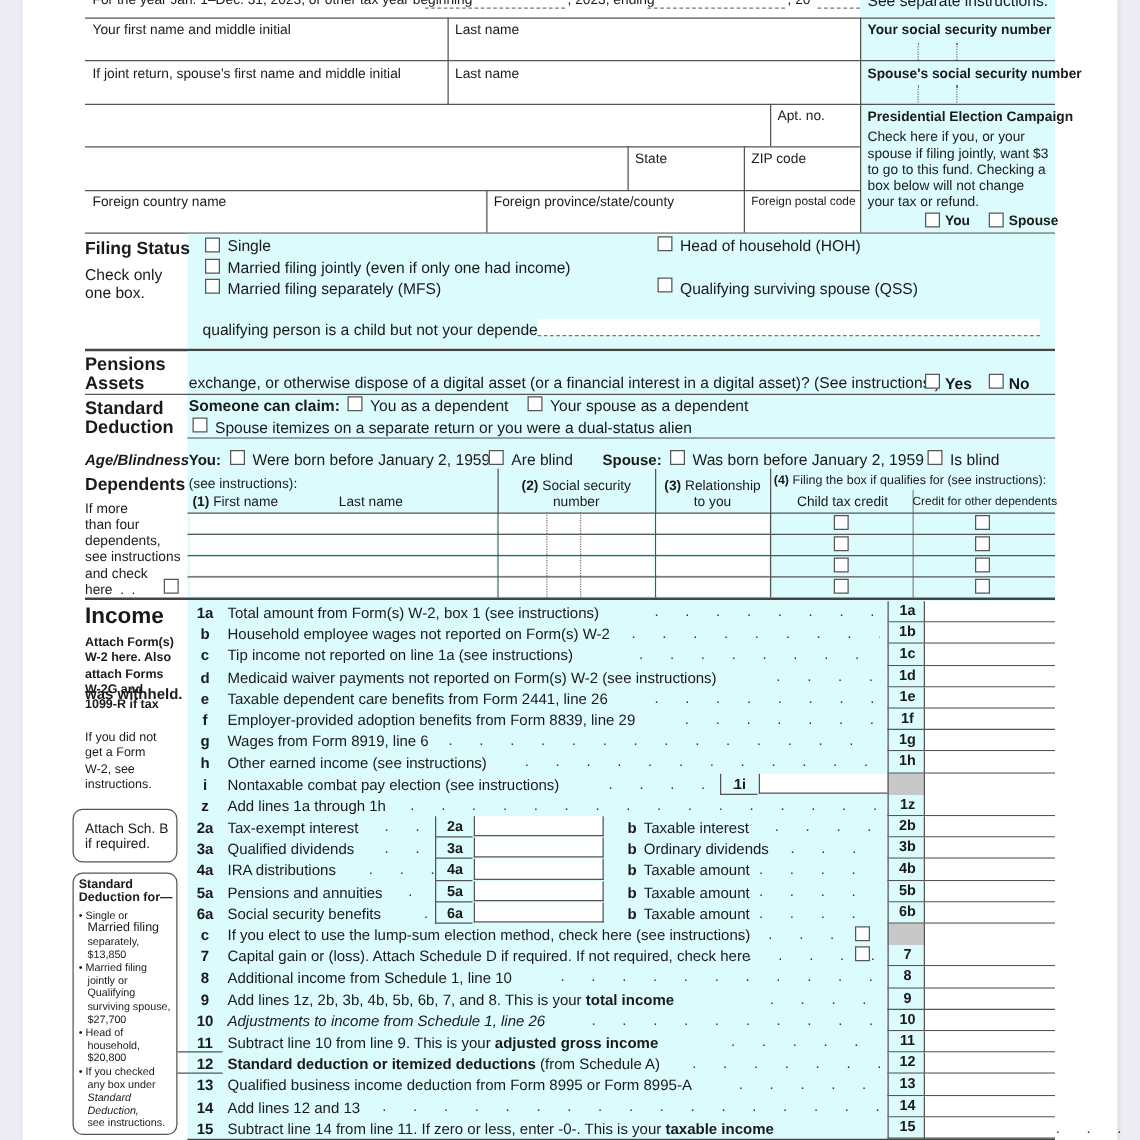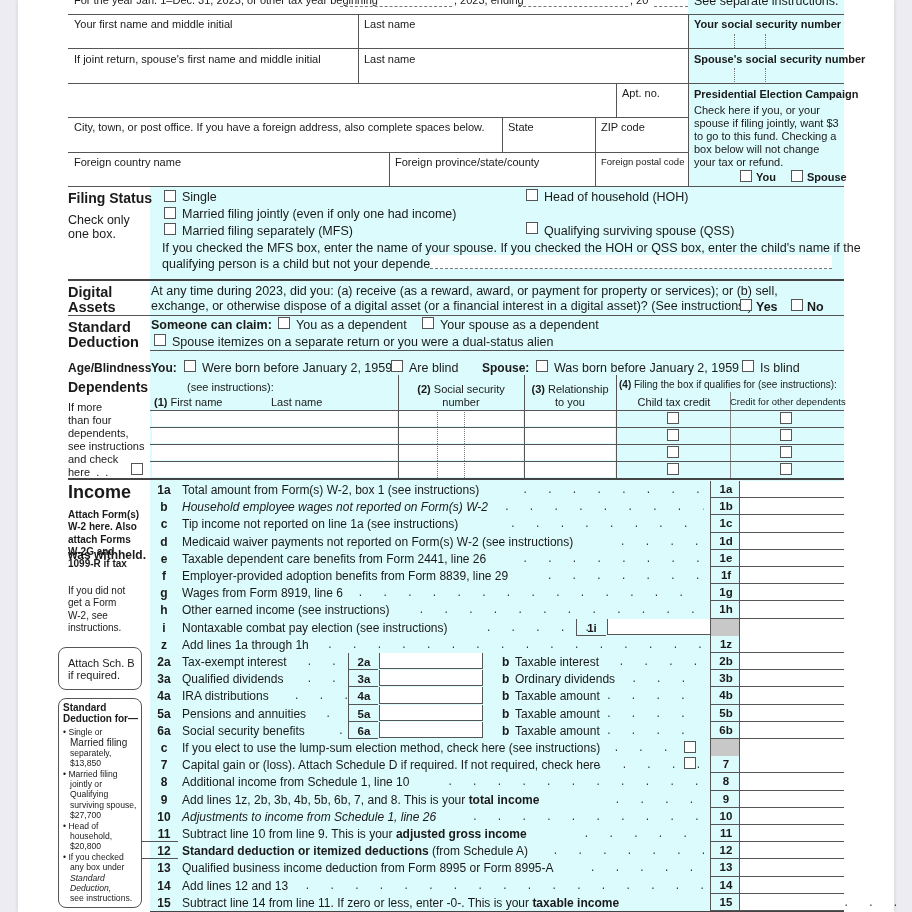--- a/index.html
+++ b/index.html
@@ -79,21 +79,20 @@
   <div class="lbl t10" style="left:676px;top:130px;">to go to this fund. Checking a</div>
   <div class="lbl t10" style="left:676px;top:143px;">box below will not change</div>
   <div class="lbl t10" style="left:676px;top:156px;">your tax or refund.</div>
   <div class="cb" style="left:722px;top:170px;"></div>
   <div class="lbl t10 b" style="left:738px;top:171px;">You</div>
   <div class="cb" style="left:773px;top:170px;"></div>
   <div class="lbl t10 b" style="left:789px;top:171px;">Spouse</div>
 
   <div class="hl" style="left:50px;top:117px;width:620px;"></div>
 
-  <div class="lbl t10" style="left:56px;top:121px;">City, town, or post office. If you have a foreign address, also complete spaces below.</div>
   <div class="field" style="left:56px;top:135px;width:424px;height:14px;"></div>
   <div class="vl" style="left:484px;top:117px;height:35px;"></div>
   <div class="lbl t10" style="left:490px;top:121px;">State</div>
   <div class="field" style="left:490px;top:135px;width:86px;height:14px;"></div>
   <div class="vl" style="left:577px;top:117px;height:69px;"></div>
   <div class="lbl t10" style="left:583px;top:121px;">ZIP code</div>
   <div class="field" style="left:583px;top:135px;width:84px;height:14px;"></div>
 
   <div class="hl" style="left:50px;top:152px;width:620px;"></div>
 
@@ -115,30 +114,28 @@
   <div class="cb" style="left:146px;top:190px;"></div>
   <div class="lbl t12" style="left:164px;top:190px;">Single</div>
   <div class="cb" style="left:146px;top:207px;"></div>
   <div class="lbl t12" style="left:164px;top:207px;">Married filing jointly (even if only one had income)</div>
   <div class="cb" style="left:146px;top:223px;"></div>
   <div class="lbl t12" style="left:164px;top:224px;">Married filing separately (MFS)</div>
   <div class="cb" style="left:508px;top:189px;"></div>
   <div class="lbl t12" style="left:526px;top:190px;">Head of household (HOH)</div>
   <div class="cb" style="left:508px;top:222px;"></div>
   <div class="lbl t12" style="left:526px;top:224px;">Qualifying surviving spouse (QSS)</div>
-  <div class="lbl t12" style="left:144px;top:241px;">If you checked the MFS box, enter the name of your spouse. If you checked the HOH or QSS box, enter the child's name if the</div>
   <div class="lbl t12" style="left:144px;top:257px;">qualifying person is a child but not your dependent:</div>
   <div class="field" style="left:412px;top:255px;width:402px;height:14px;border-bottom:1px dashed #777;"></div>
 
   <div class="hl2" style="left:50px;top:279px;width:776px;"></div>
 
   <div class="abs cyan" style="left:132px;top:281px;width:694px;height:34px;"></div>
-  <div class="lbl b" style="left:50px;top:284px;font-size:14.5px;">Digital</div>
+  <div class="lbl b" style="left:50px;top:284px;font-size:14.5px;">Pensions</div>
   <div class="lbl b" style="left:50px;top:299px;font-size:14.5px;text-align:right;">Assets</div>
-  <div class="lbl t12" style="left:133px;top:284px;">At any time during 2023, did you: (a) receive (as a reward, award, or payment for property or services); or (b) sell,</div>
   <div class="lbl t12" style="left:133px;top:299px;">exchange, or otherwise dispose of a digital asset (or a financial interest in a digital asset)? (See instructions.)</div>
   <div class="cb" style="left:722px;top:299px;"></div>
   <div class="lbl t12 b" style="left:738px;top:300px;">Yes</div>
   <div class="cb" style="left:773px;top:299px;"></div>
   <div class="lbl t12 b" style="left:789px;top:300px;">No</div>
 
   <div class="hl" style="left:50px;top:315px;width:776px;"></div>
 
   <div class="abs cyan" style="left:132px;top:316px;width:694px;height:36px;"></div>
   <div class="lbl b" style="left:50px;top:319px;font-size:14.5px;">Standard</div>
@@ -147,35 +144,35 @@
   <div class="cb" style="left:260px;top:317px;"></div>
   <div class="lbl t12" style="left:278px;top:318px;">You as a dependent</div>
   <div class="cb" style="left:404px;top:317px;"></div>
   <div class="lbl t12" style="left:422px;top:318px;">Your spouse as a dependent</div>
   <div class="cb" style="left:136px;top:334px;"></div>
   <div class="lbl t12" style="left:154px;top:335px;">Spouse itemizes on a separate return or you were a dual-status alien</div>
 
   <div class="hl" style="left:132px;top:350px;width:694px;"></div>
 
   <div class="abs cyan" style="left:132px;top:351px;width:694px;height:24px;"></div>
-  <div class="lbl b" style="left:50px;top:361px;font-size:12px;">Age/Blindness</div>
+  <div class="lbl b" style="left:50px;top:361px;font-size:12px;font-style:italic;">Age/Blindness</div>
   <div class="lbl b" style="left:133px;top:361px;font-size:12px;">You:</div>
   <div class="cb" style="left:166px;top:360px;"></div>
   <div class="lbl t12" style="left:184px;top:361px;">Were born before January 2, 1959</div>
   <div class="cb" style="left:373px;top:360px;"></div>
   <div class="lbl t12" style="left:391px;top:361px;">Are blind</div>
   <div class="lbl b" style="left:464px;top:361px;font-size:12px;">Spouse:</div>
   <div class="cb" style="left:518px;top:360px;"></div>
   <div class="lbl t12" style="left:536px;top:361px;">Was born before January 2, 1959</div>
   <div class="cb" style="left:724px;top:360px;"></div>
   <div class="lbl t12" style="left:742px;top:361px;">Is blind</div>
 
   <div class="abs cyan" style="left:132px;top:375px;width:694px;height:103px;"></div>
   <div class="lbl b" style="left:50px;top:379px;font-size:14px;">Dependents</div>
-  <div class="lbl t10" style="left:133px;top:381px;padding-left:36px;">(see instructions):</div>
+  <div class="lbl t10" style="left:133px;top:381px;">(see instructions):</div>
   <div class="lbl t10" style="left:50px;top:401px;">If more</div>
   <div class="lbl t10" style="left:50px;top:414px;">than four</div>
   <div class="lbl t10" style="left:50px;top:427px;">dependents,</div>
   <div class="lbl t10" style="left:50px;top:440px;">see instructions</div>
   <div class="lbl t10" style="left:50px;top:453px;">and check</div>
   <div class="lbl t10" style="left:50px;top:466px;white-space:pre;">here  .  .</div>
   <div class="cb" style="left:113px;top:463px;"></div>
 
   <div class="lbl t10" style="left:136px;top:396px;"><b>(1)</b> <span>First name</span></div>
   <div class="lbl t10" style="left:253px;top:396px;">Last name</div>
@@ -277,21 +274,21 @@
   <div id="income-lines">
       <div class="lnum" style="left:134px;top:483px;">1a</div>
       <div class="ltxt" style="left:164px;top:483px;">Total amount from Form(s) W-2, box 1 (see instructions)</div>
       <div class="dots" style="left:505.5px;top:482px;width:180.5px;">. . . . . . . . . . . . . . . . . . . . . . . . . . . . . . . . . . . . . . . . . . . . . . . . . . . . . . . . . . . . </div>
       <div class="abs" style="left:692px;top:481px;width:30px;height:17.2px;background:#dcfbfc;border-left:1px solid #555;border-right:1px solid #555;">
         <div class="box-num" style="top:2px;">1a</div>
       </div>
       <div class="field" style="left:722px;top:481px;width:104px;height:16.2px;"></div>
       <div class="hl" style="left:692px;top:497.2px;width:134px;"></div>
       <div class="lnum" style="left:134px;top:500.2px;">b</div>
-      <div class="ltxt" style="left:164px;top:500.2px;font-style:italic;">Household employee wages not reported on Form(s) W-2</div>
+      <div class="ltxt" style="left:164px;top:500.2px;">Household employee wages not reported on Form(s) W-2</div>
       <div class="dots" style="left:487.2px;top:499.2px;width:198.8px;">. . . . . . . . . . . . . . . . . . . . . . . . . . . . . . . . . . . . . . . . . . . . . . . . . . . . . . . . . . . . </div>
       <div class="abs" style="left:692px;top:498.2px;width:30px;height:17.2px;background:#dcfbfc;border-left:1px solid #555;border-right:1px solid #555;">
         <div class="box-num" style="top:2px;">1b</div>
       </div>
       <div class="field" style="left:722px;top:498.2px;width:104px;height:16.2px;"></div>
       <div class="hl" style="left:692px;top:514.4px;width:134px;"></div>
       <div class="lnum" style="left:134px;top:517.4px;">c</div>
       <div class="ltxt" style="left:164px;top:517.4px;">Tip income not reported on line 1a (see instructions)</div>
       <div class="dots" style="left:493.29999999999995px;top:516.4px;width:192.70000000000005px;">. . . . . . . . . . . . . . . . . . . . . . . . . . . . . . . . . . . . . . . . . . . . . . . . . . . . . . . . . . . . </div>
       <div class="abs" style="left:692px;top:515.4px;width:30px;height:17.2px;background:#dcfbfc;border-left:1px solid #555;border-right:1px solid #555;">

